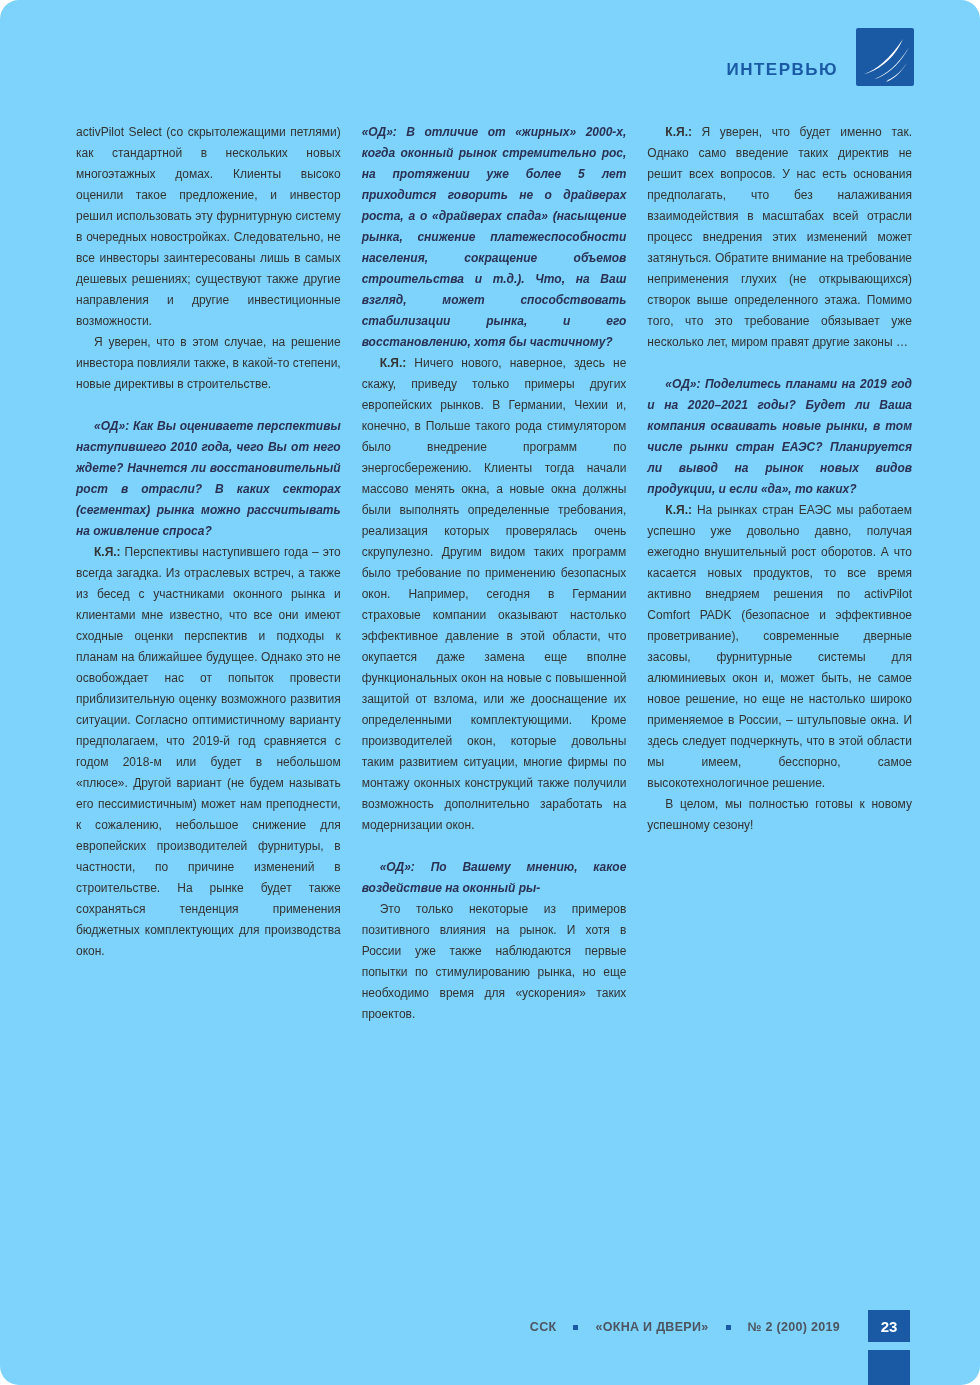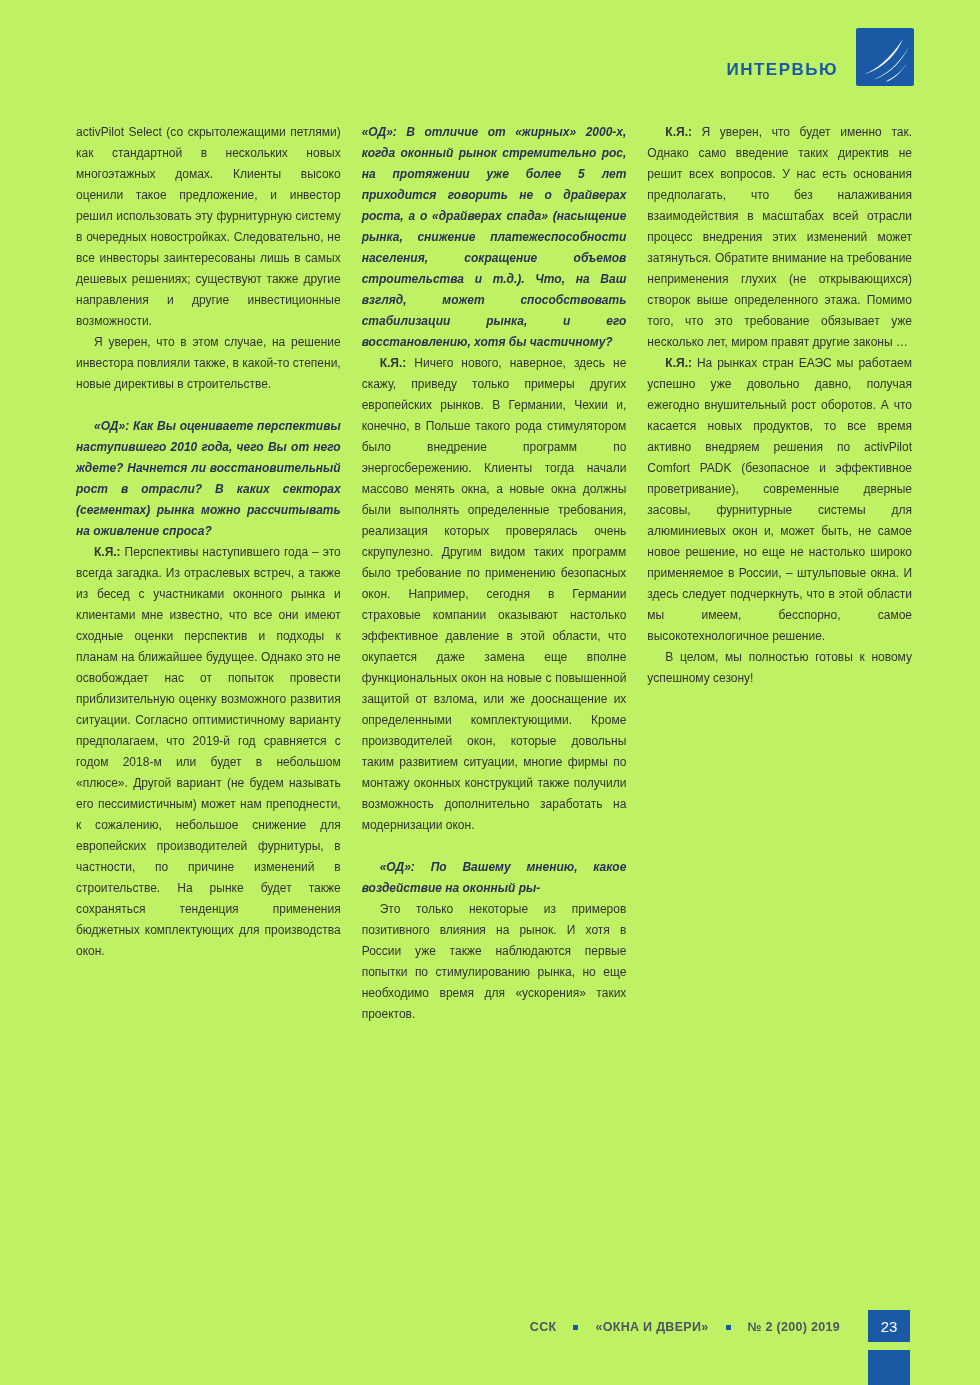--- a/index.html
+++ b/index.html
@@ -1,23 +1,24 @@
 <!DOCTYPE html>
 <html lang="ru" style="--accent: #1a5aa5; --body-text: #333333; --question-text: #2a3153;"><head>
 <meta charset="utf-8">
 <style>
   * { margin:0; padding:0; box-sizing:border-box; }
   html, body { background:#ffffff; }
   .page {
     position:relative;
     width:980px; height:1385px;
-    background:#bef264;
+    background:#7dd3fc;
     margin:0 auto;
     font-family:"Liberation Sans", sans-serif;
     overflow:hidden;
+    border-radius:19px;
   }
   .header-label {
     position:absolute; top:60px; right:142px;
     font-size:17px; font-weight:bold; letter-spacing:1.5px;
     color:var(--accent, #1a5aa5);
   }
   .logo {
     position:absolute; top:28px; right:66px;
     width:58px; height:58px;
   }
@@ -48,21 +49,21 @@
   }
   .sq {
     width:5px; height:5px;
     background:var(--accent, #1a5aa5);
     display:inline-block; flex:0 0 auto;
   }
   .page-number-box {
     position:absolute; top:1310px; right:70px;
     width:42px; height:32px;
     background:var(--accent, #1a5aa5);
-    color:#ffffff; font-weight:normal; font-size:15px;
+    color:#ffffff; font-weight:bold; font-size:15px;
     display:flex; align-items:center; justify-content:center;
   }
   .bottom-bar {
     position:absolute; top:1350px; right:70px;
     width:42px; height:35px;
     background:var(--accent, #1a5aa5);
   }
 </style>
 </head>
 <body>
@@ -88,20 +89,21 @@
         <p class="para answer indent"><strong class="speaker">К.Я.: </strong>Перспективы наступившего года – это всегда загадка. Из отраслевых встреч, а также из бесед с участниками оконного рынка и клиентами мне известно, что все они имеют сходные оценки перспектив и подходы к планам на ближайшее будущее. Однако это не освобождает нас от попыток провести приблизительную оценку возможного развития ситуации. Согласно оптимистичному варианту предполагаем, что 2019-й год сравняется с годом 2018-м или будет в небольшом «плюсе». Другой вариант (не будем называть его пессимистичным) может нам преподнести, к сожалению, небольшое снижение для европейских производителей фурнитуры, в частности, по причине изменений в строительстве. На рынке будет также сохраняться тенденция применения бюджетных комплектующих для производства окон.</p>
       </div>
       <div class="col">
         <p class="para question">«ОД»: В отличие от «жирных» 2000-х, когда оконный рынок стремительно рос, на протяжении уже более 5 лет приходится говорить не о драйверах роста, а о «драйверах спада» (насыщение рынка, снижение платежеспособности населения, сокращение объемов строительства и т.д.). Что, на Ваш взгляд, может способствовать стабилизации рынка, и его восстановлению, хотя бы частичному?</p>
         <p class="para answer indent"><strong class="speaker">К.Я.: </strong>Ничего нового, наверное, здесь не скажу, приведу только примеры других европейских рынков. В Германии, Чехии и, конечно, в Польше такого рода стимулятором было внедрение программ по энергосбережению. Клиенты тогда начали массово менять окна, а новые окна должны были выполнять определенные требования, реализация которых проверялась очень скрупулезно. Другим видом таких программ было требование по применению безопасных окон. Например, сегодня в Германии страховые компании оказывают настолько эффективное давление в этой области, что окупается даже замена еще вполне функциональных окон на новые с повышенной защитой от взлома, или же дооснащение их определенными комплектующими. Кроме производителей окон, которые довольны таким развитием ситуации, многие фирмы по монтажу оконных конструкций также получили возможность дополнительно заработать на модернизации окон.</p>
         <p class="para question indent space-before">«ОД»: По Вашему мнению, какое воздействие на оконный ры-</p>
         <p class="para body indent">Это только некоторые из примеров позитивного влияния на рынок. И хотя в России уже также наблюдаются первые попытки по стимулированию рынка, но еще необходимо время для «ускорения» таких проектов.</p>
       </div>
       <div class="col">
         <p class="para answer indent"><strong class="speaker">К.Я.: </strong>Я уверен, что будет именно так. Однако само введение таких директив не решит всех вопросов. У нас есть основания предполагать, что без налаживания взаимодействия в масштабах всей отрасли процесс внедрения этих изменений может затянуться. Обратите внимание на требование неприменения глухих (не открывающихся) створок выше определенного этажа. Помимо того, что это требование обязывает уже несколько лет, миром правят другие законы …</p>
+        <p class="para question indent space-before">«ОД»: Поделитесь планами на 2019 год и на 2020–2021 годы? Будет ли Ваша компания осваивать новые рынки, в том числе рынки стран ЕАЭС? Планируется ли вывод на рынок новых видов продукции, и если «да», то каких?</p>
         <p class="para answer indent"><strong class="speaker">К.Я.: </strong>На рынках стран ЕАЭС мы работаем успешно уже довольно давно, получая ежегодно внушительный рост оборотов. А что касается новых продуктов, то все время активно внедряем решения по activPilot Comfort PADK (безопасное и эффективное проветривание), современные дверные засовы, фурнитурные системы для алюминиевых окон и, может быть, не самое новое решение, но еще не настолько широко применяемое в России, – штульповые окна. И здесь следует подчеркнуть, что в этой области мы имеем, бесспорно, самое высокотехнологичное решение.</p>
         <p class="para body indent">В целом, мы полностью готовы к новому успешному сезону!</p>
       </div>
     </div>
 
   <div class="footer">
     <span>ССК</span>
     <span class="sq"></span>
     <span>«ОКНА И ДВЕРИ»</span>
     <span class="sq"></span>

